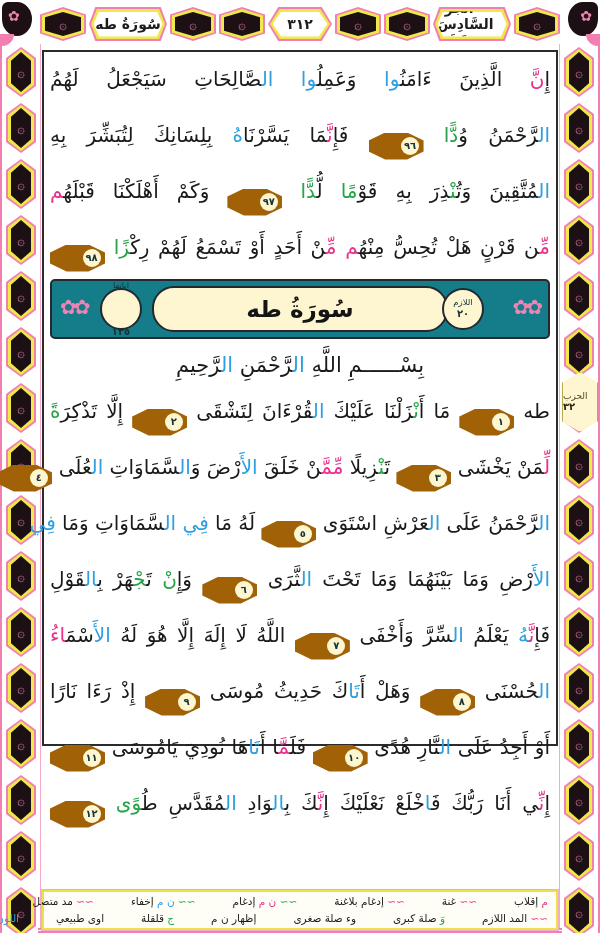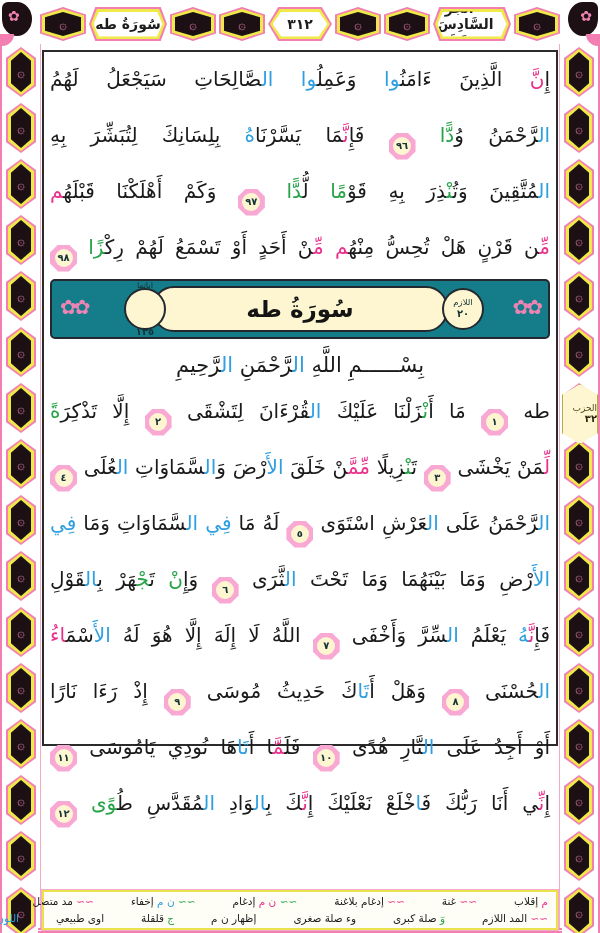--- a/index.html
+++ b/index.html
@@ -11,22 +11,22 @@
   .side.left{left:0;border-left:2px solid #f37fb2;border-right:1.5px solid #f5a9cb;}
   .side.right{right:0;border-right:2px solid #f37fb2;border-left:1.5px solid #f5a9cb;}
   .u{width:30px;height:50px;position:relative;margin:3px 0;flex:none;}
   .hex{clip-path:polygon(50% 0,100% 22%,100% 78%,50% 100%,0 78%,0 22%);}
   .h1{position:absolute;inset:0;background:#f37fb2;}
   .h2{position:absolute;inset:2px;background:#efe94a;}
   .h3{position:absolute;inset:5px;background:#1c1014;display:flex;align-items:center;
       justify-content:center;color:#ef84b4;font-size:13px;}
   .hizb{position:absolute;right:2px;top:372px;width:34px;height:58px;background:#fdf6d0;
         clip-path:polygon(50% 0,100% 18%,100% 82%,50% 100%,0 82%,0 18%);z-index:6;
-        display:flex;flex-direction:column;align-items:flex-end;justify-content:center;
-        color:#54491c;font-size:9px;line-height:1.2;border:1px solid #b9a94a;margin-top:12px;}
+        display:flex;flex-direction:column;align-items:flex-start;justify-content:center;
+        color:#54491c;font-size:9px;line-height:1.2;border:1px solid #b9a94a;}
   .hizb b{font-size:10px;color:#2c2510;}
   
   .hdr{position:absolute;left:40px;right:40px;top:3px;height:42px;display:flex;
        align-items:center;gap:3px;z-index:3;direction:ltr;}
   .med{width:46px;height:34px;position:relative;flex:none;}
   .cart{height:34px;position:relative;flex:1.15;}
   .cart.pg{flex:none;width:64px;}
   .chex{clip-path:polygon(0 50%,8% 0,92% 0,100% 50%,92% 100%,8% 100%);}
   .cpg{clip-path:polygon(0 50%,16% 0,84% 0,100% 50%,84% 100%,16% 100%);}
   .c1{position:absolute;inset:0;background:#f37fb2;}
@@ -40,35 +40,35 @@
   .corner .b2{position:absolute;left:8px;top:8px;color:#ef84b4;font-size:14px;}
   .corner .b3{position:absolute;left:0;top:34px;width:14px;height:12px;background:#f37fb2;
        border-radius:0 0 12px 0;}
   
   .block{position:absolute;left:42px;top:50px;width:516px;height:696px;background:#fff;
          border:2px solid #2b2b2b;box-sizing:border-box;padding:0 6px;direction:rtl;z-index:3;}
   .qline{height:56px;line-height:54px;font-size:20px;color:#1a1a1a;white-space:nowrap;
          text-align:justify;text-align-last:justify;}
   .c-k{color:#1a1a1a;} .c-b{color:#2f9fe0;} .c-p{color:#e9308b;} .c-g{color:#27a349;}
   .ayah{display:inline-flex;align-items:center;justify-content:center;width:27px;height:27px;
-        vertical-align:-7px;background:#f9a8d4;
-        clip-path:polygon(30% 0,70% 0,100% 30%,100% 70%,70% 100%,30% 100%,0 70%,0 30%);}
+        vertical-align:-7px;background:#a16207;
+        clip-path:polygon(30% 0,70% 0,100% 30%,100% 70%,70% 100%,30% 100%,0 70%,0 30%);padding-left:28px;}
   .ayah b{display:flex;align-items:center;justify-content:center;width:18px;height:18px;
         border-radius:50%;background:#fdf6d0;color:#143238;font-size:10px;font-weight:bold;}
   
   .banner{height:60px;margin:3px 0;background:#157d8a;border:2px solid #23292e;border-radius:5px;
           position:relative;display:flex;align-items:center;justify-content:center;box-sizing:border-box;}
   .banner .cart-title{width:292px;height:42px;background:#fdf6d0;border:2px solid #23292e;
           border-radius:22px;display:flex;align-items:center;justify-content:center;
           font-size:23px;font-weight:bold;color:#141414;}
   .bcirc{position:absolute;top:7px;width:42px;height:42px;border-radius:50%;background:#fdf6d0;
          border:2px solid #23292e;display:flex;flex-direction:column;align-items:center;
          justify-content:center;font-size:8.5px;line-height:1.15;color:#143238;box-sizing:border-box;}
   .bcirc b{font-size:10px;}
-  .bcirc.lft{left:72px;gap:35px;} .bcirc.rgt{right:64px;}
+  .bcirc.lft{left:48px;gap:35px;} .bcirc.rgt{right:64px;}
   .bflow{position:absolute;top:14px;color:#ef84b4;font-size:20px;letter-spacing:-3px;}
   .bflow.lft{left:8px;} .bflow.rgt{right:8px;}
   
   .bism{height:42px;line-height:46px;text-align:center;text-align-last:center;font-size:21px;
         color:#1a1a1a;}
   .bism .c-b{color:#2f9fe0;}
   
   .legend{position:absolute;left:42px;right:42px;top:890px;height:40px;background:#fffef6;
           border:2px solid #e9e24a;outline:1.5px solid #f5a9cb;box-sizing:border-box;
           direction:rtl;padding:1px 8px;z-index:3;}

